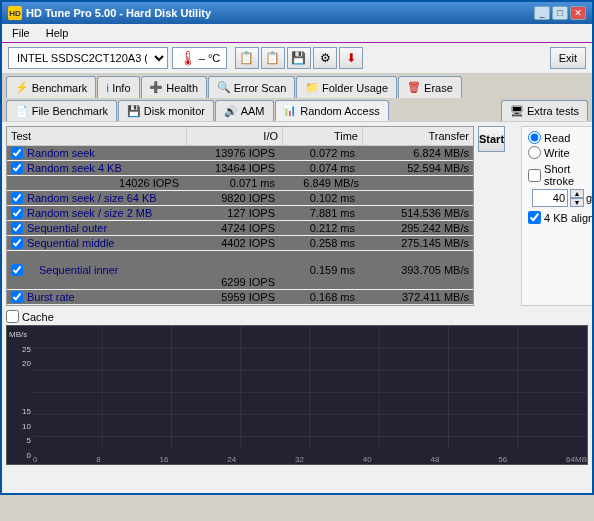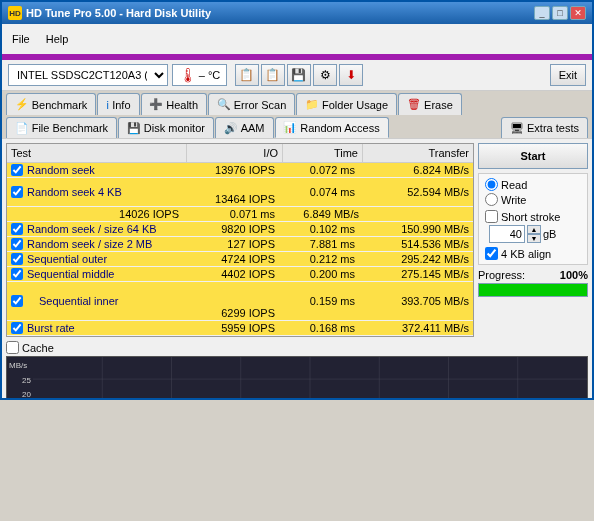--- a/index.html
+++ b/index.html
@@ -1,45 +1,45 @@
 <!DOCTYPE html>
 <html><head>
   <meta charset="utf-8">
   <style>
     * { box-sizing: border-box; margin: 0; padding: 0; }
     body { font-family: 'Segoe UI', Tahoma, Geneva, Verdana, sans-serif; font-size: 11px; background: #d4d0c8; }
 
-    .window { width: 594px; height: 400px; background: #f0f0f0; border: 2px solid #0054a6; position: relative; overflow: hidden; }
+    .window { width: 594px; height: 495px; background: #f0f0f0; border: 2px solid #0054a6; position: relative; overflow: hidden; }
 
     .title-bar { background: linear-gradient(to bottom, #4a90d9, #1a5fa8); color: white; padding: 3px 6px; display: flex; align-items: center; justify-content: space-between; height: 22px; }
     .title-bar-left { display: flex; align-items: center; gap: 4px; font-size: 11px; font-weight: bold; }
     .title-icon { width: 14px; height: 14px; background: #ffcc00; border-radius: 2px; display: flex; align-items: center; justify-content: center; font-size: 8px; color: #333; font-weight: bold; }
     .title-controls { display: flex; gap: 2px; }
     .title-btn { width: 16px; height: 14px; border: 1px solid #7ab; background: #c8ddf0; color: #333; font-size: 9px; display: flex; align-items: center; justify-content: center; cursor: pointer; border-radius: 2px; }
     .title-btn.close { background: #e05050; color: white; }
     .title-btn.maximize { background: #c8ddf0; }
 
-    .menu-bar { background: #f0f0f0; padding: 8px 6px; display: flex; gap: 8px; border-bottom: 6px solid #a21caf; }
+    .menu-bar { background: #f0f0f0; padding: 2px 6px; display: flex; gap: 8px; border-bottom: 1px solid #a21caf; }
     .menu-item { padding: 1px 4px; cursor: pointer; font-size: 11px; }
 
     .toolbar { background: #f0f0f0; padding: 4px 6px; display: flex; align-items: center; gap: 4px; border-bottom: 1px solid #ccc; }
     .drive-select { height: 22px; padding: 1px 4px; border: 1px solid #7f9db9; background: white; font-size: 11px; width: 160px; }
     .temp-display { display: flex; align-items: center; gap: 2px; font-size: 11px; padding: 1px 6px; border: 1px solid #7f9db9; background: white; height: 22px; }
     .toolbar-icons { display: flex; gap: 2px; margin-left: 4px; }
     .toolbar-icon-btn { width: 24px; height: 22px; border: 1px solid #7f9db9; background: linear-gradient(to bottom, #f8f8f8, #e0e0e0); display: flex; align-items: center; justify-content: center; cursor: pointer; font-size: 12px; }
     .exit-btn { height: 22px; padding: 1px 8px; border: 1px solid #7f9db9; background: linear-gradient(to bottom, #f8f8f8, #e0e0e0); cursor: pointer; font-size: 11px; }
 
     .tabs-row1 { display: flex; background: #d4d0c8; padding: 2px 4px 0; gap: 1px; }
     .tabs-row2 { display: flex; background: #d4d0c8; padding: 2px 4px 0; gap: 1px; }
     .tab { padding: 3px 8px; border: 1px solid #7f9db9; border-bottom: none; background: #e8e8e8; cursor: pointer; font-size: 11px; display: flex; align-items: center; gap: 3px; border-radius: 3px 3px 0 0; }
     .tab.active { background: #f0f0f0; border-bottom: 1px solid #f0f0f0; z-index: 1; }
 
     .main-content { background: #f0f0f0; padding: 4px; display: flex; gap: 4px; border-top: 1px solid #ccc; }
 
-    .right-panel { width: 110px; display: flex; flex-direction: column; gap: 4px; }
+    .right-panel { width: 110px; display: flex; flex-direction: row; gap: 16px; }
     .start-btn { width: 100%; height: 26px; background: linear-gradient(to bottom, #f8f8f8, #ddd); border: 1px solid #7f9db9; cursor: pointer; font-size: 11px; font-weight: bold; }
 
     .rw-group { border: 1px solid #ccc; padding: 4px 6px; background: #f8f8f8; }
     .radio-row { display: flex; align-items: center; gap: 3px; margin-bottom: 2px; }
     .stroke-input { width: 36px; height: 18px; border: 1px solid #7f9db9; text-align: right; padding-right: 2px; font-size: 11px; }
     .stroke-spinner { display: flex; flex-direction: column; }
     .spinner-btn { width: 14px; height: 9px; border: 1px solid #7f9db9; background: #e8e8e8; font-size: 7px; display: flex; align-items: center; justify-content: center; cursor: pointer; line-height: 1; }
 
     .progress-section { display: flex; flex-direction: column; gap: 2px; }
     .progress-label-row { display: flex; align-items: center; justify-content: space-between; }
@@ -135,21 +135,21 @@
       <span>Random Access</span>
     </div>
     <div class="tab" style="margin-left:auto;">
       <span>🖥</span>
       <span>Extra tests</span>
     </div>
   </div>
 
   <div class="main-content">
 
-    <div style="flex:1; display:flex; flex-direction:column; border:1px solid #999; background:#fde047;">
+    <div style="flex:1; display:flex; flex-direction:column; border:1px solid #999; background:#737373;">
 
       <div style="display:grid; grid-template-columns:180px 1fr 80px 110px; background:#e8e8e8; border-bottom:1px solid #ccc;">
         <div class="col-h" style="padding:3px 4px; font-size:11px; border-right:1px solid #ccc;">Test</div>
         <div class="col-h" style="padding:3px 4px; font-size:11px; border-right:1px solid #ccc; text-align:right;">I/O</div>
         <div class="col-h" style="padding:3px 4px; font-size:11px; border-right:1px solid #ccc; text-align:right;">Time</div>
         <div class="col-h" style="padding:3px 4px; font-size:11px; text-align:right;">Transfer</div>
       </div>
 
       <div id="table-body">
           <div style="display: grid; grid-template-columns: 180px 1fr 80px 110px; border-bottom: 1px solid rgb(240, 240, 240); align-items: center;">
@@ -159,37 +159,36 @@
       </div>
       <div style="padding:1px 8px 1px 4px; font-size:11px; text-align:right;">13976 IOPS</div>
       <div style="padding:1px 8px 1px 4px; font-size:11px; text-align:right;">0.072 ms</div>
       <div style="padding:1px 4px; font-size:11px; text-align:right;">6.824 MB/s</div>
     </div>
           <div style="display: grid; grid-template-columns: 180px 1fr 80px 110px; border-bottom: 1px solid rgb(240, 240, 240); align-items: center;">
       <div style="display:flex; align-items:center; padding:1px 4px;">
         <input type="checkbox" checked="" style="margin-right: 4px; width: 12px; height: 12px;">
         <span style="font-size:11px; color:#000080;">Random seek 4 KB</span>
       </div>
-      <div style="padding:1px 8px 1px 4px; font-size:11px; text-align:right;margin-top:14px;">13464 IOPS</div>
+      <div style="padding:1px 8px 1px 4px; font-size:11px; text-align:right;">13464 IOPS</div>
       <div style="padding:1px 8px 1px 4px; font-size:11px; text-align:right;">0.074 ms</div>
       <div style="padding:1px 4px; font-size:11px; text-align:right;">52.594 MB/s</div>
     </div>
           <div style="display: grid; grid-template-columns: 180px 1fr 80px 110px; border-bottom: 1px solid rgb(240, 240, 240); align-items: center;">
       <div style="padding:1px 8px 1px 4px; font-size:11px; text-align:right;">14026 IOPS</div>
       <div style="padding:1px 8px 1px 4px; font-size:11px; text-align:right;">0.071 ms</div>
       <div style="padding:1px 4px; font-size:11px; text-align:right;">6.849 MB/s</div>
     </div>
           <div style="display: grid; grid-template-columns: 180px 1fr 80px 110px; border-bottom: 1px solid rgb(240, 240, 240); align-items: center;">
       <div style="display:flex; align-items:center; padding:1px 4px;">
         <input type="checkbox" checked="" style="margin-right: 4px; width: 12px; height: 12px;">
         <span style="font-size:11px; color:#000080;">Random seek / size 64 KB</span>
       </div>
       <div style="padding:1px 8px 1px 4px; font-size:11px; text-align:right;">9820 IOPS</div>
       <div style="padding:1px 8px 1px 4px; font-size:11px; text-align:right;">0.102 ms</div>
-      <div style="padding:1px 4px; font-size:11px; text-align:right;">150.990 MB/s</div>
     </div>
           <div style="display: grid; grid-template-columns: 180px 1fr 80px 110px; border-bottom: 1px solid rgb(240, 240, 240); align-items: center;">
       <div style="display:flex; align-items:center; padding:1px 4px;">
         <input type="checkbox" checked="" style="margin-right: 4px; width: 12px; height: 12px;">
         <span style="font-size:11px; color:#000080;">Random seek / size 2 MB</span>
       </div>
       <div style="padding:1px 8px 1px 4px; font-size:11px; text-align:right;">127 IOPS</div>
       <div style="padding:1px 8px 1px 4px; font-size:11px; text-align:right;">7.881 ms</div>
       <div style="padding:1px 4px; font-size:11px; text-align:right;">514.536 MB/s</div>
     </div>
@@ -201,21 +200,21 @@
       <div style="padding:1px 8px 1px 4px; font-size:11px; text-align:right;">4724 IOPS</div>
       <div style="padding:1px 8px 1px 4px; font-size:11px; text-align:right;">0.212 ms</div>
       <div style="padding:1px 4px; font-size:11px; text-align:right;">295.242 MB/s</div>
     </div>
           <div style="display: grid; grid-template-columns: 180px 1fr 80px 110px; border-bottom: 1px solid rgb(240, 240, 240); align-items: center;">
       <div style="display:flex; align-items:center; padding:1px 4px;">
         <input type="checkbox" checked="" style="margin-right: 4px; width: 12px; height: 12px;">
         <span style="font-size:11px; color:#000080;">Sequential middle</span>
       </div>
       <div style="padding:1px 8px 1px 4px; font-size:11px; text-align:right;">4402 IOPS</div>
-      <div style="padding:1px 8px 1px 4px; font-size:11px; text-align:right;">0.200 ms</div>
+      <div style="padding:1px 8px 1px 4px; font-size:11px; text-align:right;">0.258 ms</div>
       <div style="padding:1px 4px; font-size:11px; text-align:right;">275.145 MB/s</div>
     </div>
           <div style="display: grid; grid-template-columns: 180px 1fr 80px 110px; border-bottom: 1px solid rgb(240, 240, 240); align-items: center;">
       <div style="display:flex; align-items:flex-start; padding:1px 4px;gap:12px;">
         <input type="checkbox" checked="" style="margin-right: 4px; width: 12px; height: 12px;">
         <span style="font-size:11px; color:#000080;">Sequential inner</span>
       </div>
       <div style="padding:1px 8px 1px 4px; font-size:11px; text-align:right;margin-top:24px;">6299 IOPS</div>
       <div style="padding:1px 8px 1px 4px; font-size:11px; text-align:right;">0.159 ms</div>
       <div style="padding:1px 4px; font-size:11px; text-align:right;">393.705 MB/s</div>

